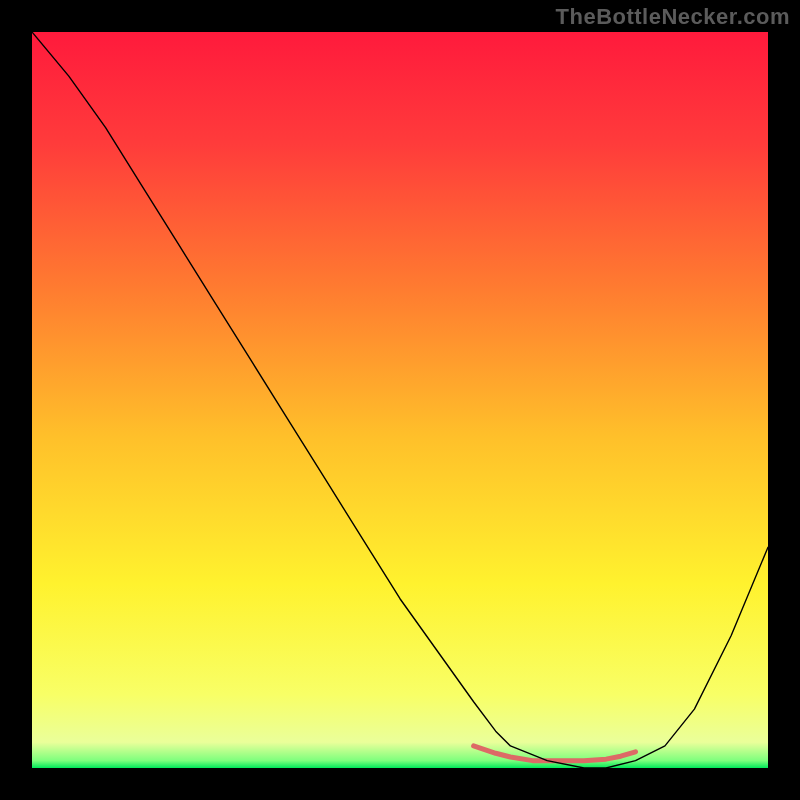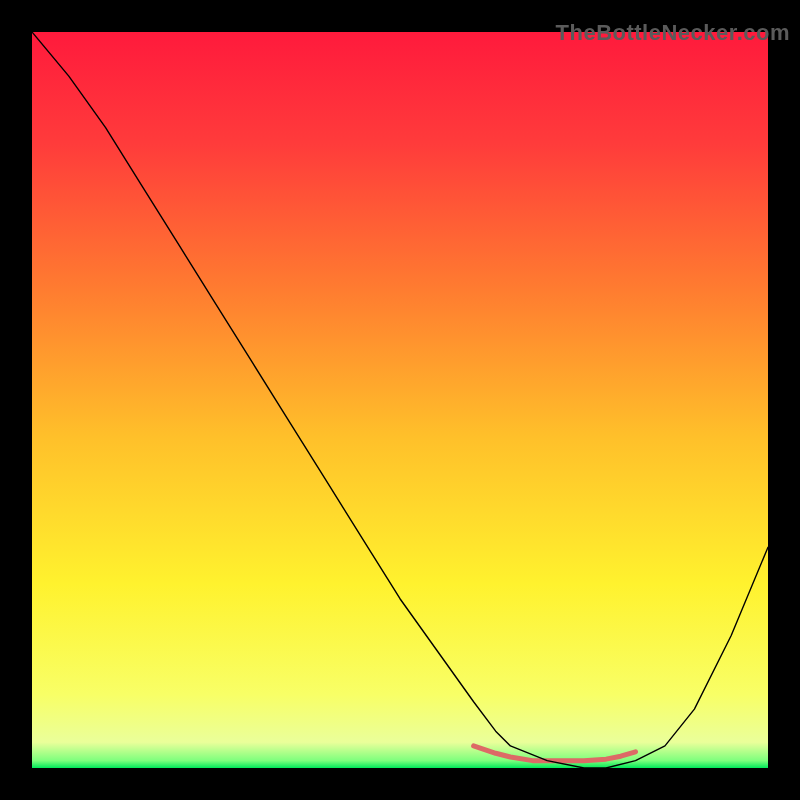--- a/index.html
+++ b/index.html
@@ -12,21 +12,21 @@
     font-family: Arial, Helvetica, sans-serif;
   }
   .frame {
     position: relative;
     width: 800px;
     height: 800px;
     background: #000;
   }
   .watermark {
     position: absolute;
-    top: 20px;
+    top: 4px;
     right: 10px;
     font-size: 22px;
     font-weight: bold;
     color: #5b5b5b;
     letter-spacing: 0.5px;
     z-index: 5;
   }
   svg.plot {
     position: absolute;
     left: 32px;

